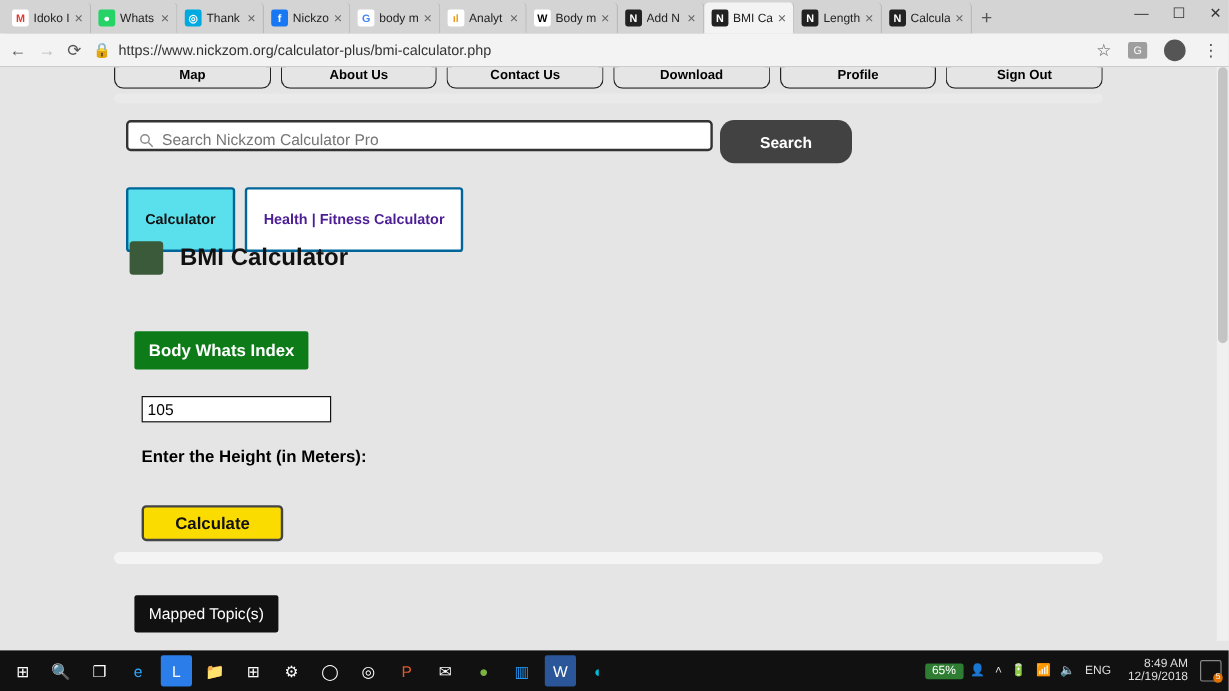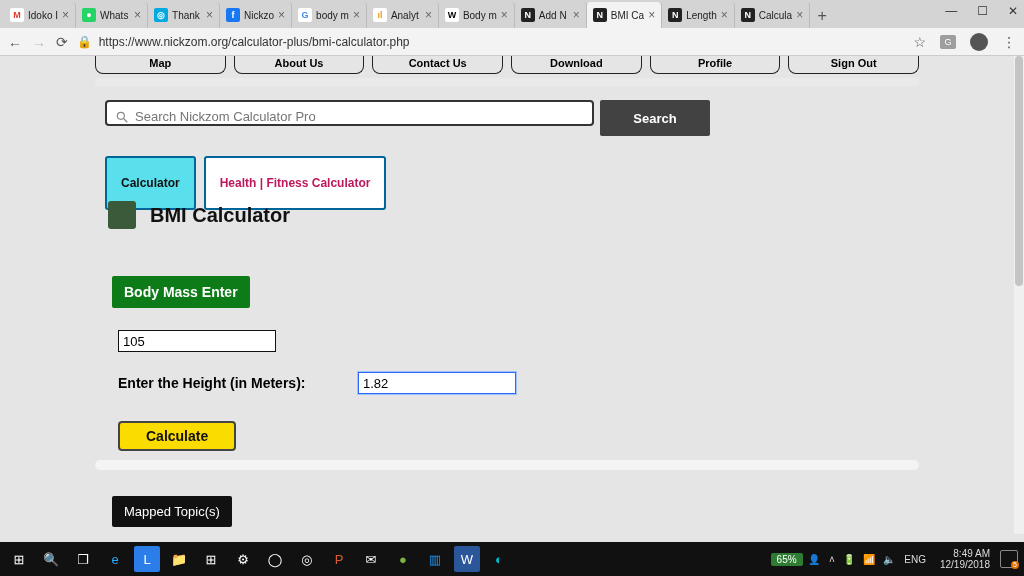--- a/index.html
+++ b/index.html
@@ -33,25 +33,25 @@
 
   .page { width:1014px; position:relative; }
   .topnav-row { position:absolute; top:0; left:95px; right:95px; display:flex; gap:8px;}
   .topnav-btn { flex:1; height:18px; border:1px solid #222; border-top:none; border-radius:0 0 8px 8px; text-align:center; font-size:11px; font-weight:600; line-height:14px; background:transparent; cursor:pointer;}
   .progress-bg { position:absolute; top:22px; left:95px; right:95px; height:8px; background:#eaeaea; border-radius:4px;}
 
   .searchwrap { position:absolute; top:44px; left:105px; width:605px;}
   .searchbox { border:2px solid #333; height:26px; display:flex; align-items:flex-end; padding:0 8px; gap:6px; border-radius:4px; background:#fff;}
   .search-ico { width:14px; height:14px; color:#888;}
   .search-input { border:none; outline:none; flex:1; font-size:13px; color:#888; background:transparent;}
-  .search-btn { background:#424242; color:#fff; height:36px; width:110px; border-radius:2px; border:none; font-weight:600; font-size:13px; cursor:pointer;}
+  .search-btn { background:#424242; color:#fff; height:36px; width:110px; border-radius:12px; border:none; font-weight:600; font-size:13px; cursor:pointer;}
 
   .chips { position:absolute; top:100px; left:105px; display:flex; gap:8px;}
   .chip { border:2px solid #069; background:#59e0ec; color:#111; font-size:12px; font-weight:700; padding:18px 14px; border-radius:3px; cursor:pointer;}
-  .chip.outline { background:#fff; color:#be185d; }
+  .chip.outline { background:#fff; color:#4c1d95; }
 
   .titlewrap { position:absolute; top:145px; left:108px; display:flex; align-items:center; gap:14px;justify-content:flex-end;}
   .cal-ico { width:28px; height:28px; background:#3a5a3a; border-radius:3px;}
   .page-title { font-size:20px; font-weight:800; color:#111;}
 
   .bmi-badge { position:absolute; top:220px; left:112px; background:#0d7c18; color:#fff; font-weight:700; font-size:14px; padding:8px 12px; border-radius:2px;}
 
   .form-row { position:absolute; left:118px; display:flex; align-items:center;}
   .form-row.r1 { top:274px; }
   .form-row.r2 { top:316px; }
@@ -185,28 +185,27 @@
     <div class="chips">
       <div class="chip">Calculator</div>
       <div class="chip outline">Health | Fitness Calculator</div>
     </div>
 
     <div class="titlewrap">
       <div class="cal-ico"></div>
       <div class="page-title">BMI Calculator</div>
     </div>
 
-    <div class="bmi-badge">Body Mass Enter</div>
+    <div class="bmi-badge">Body Whats Index</div>
 
     <div class="form-row r1">
       <input class="form-input" value="105" style="">
     </div>
     <div class="form-row r2">
       <div class="form-label">Enter the Height (in Meters):</div>
-      <input class="form-input focus" value="1.82" style="">
     </div>
 
     <button class="calc-btn">Calculate</button>
 
     <div class="bar2"></div>
 
     <div class="mapped-badge">Mapped Topic(s)</div>
   </div>
 </div>
 <div class="vscroll">

